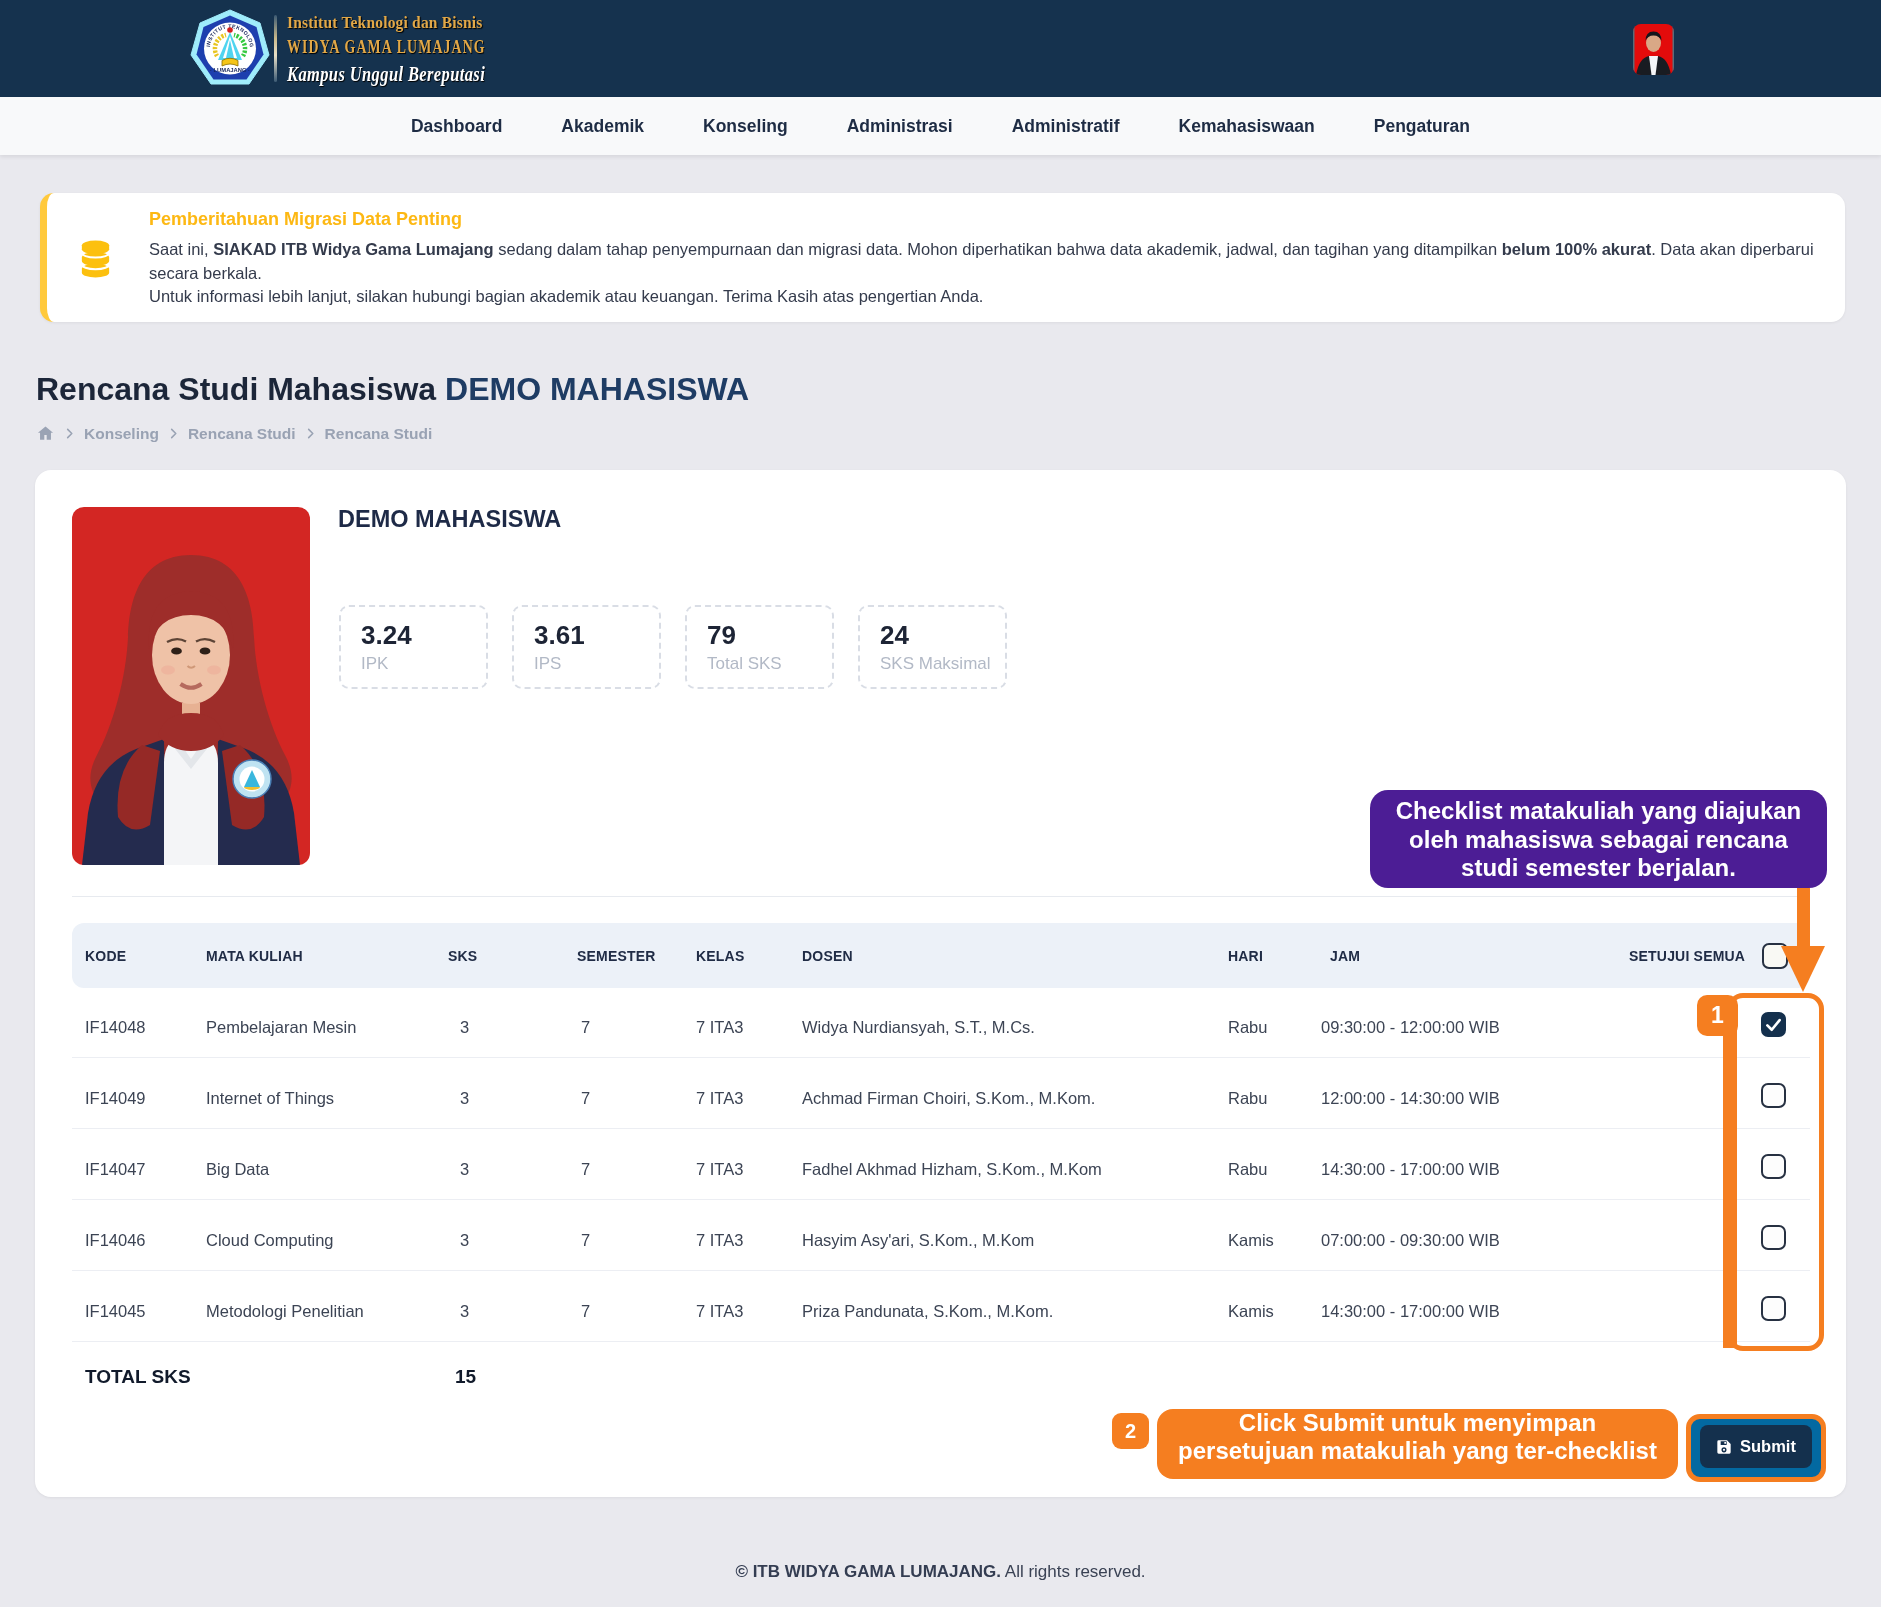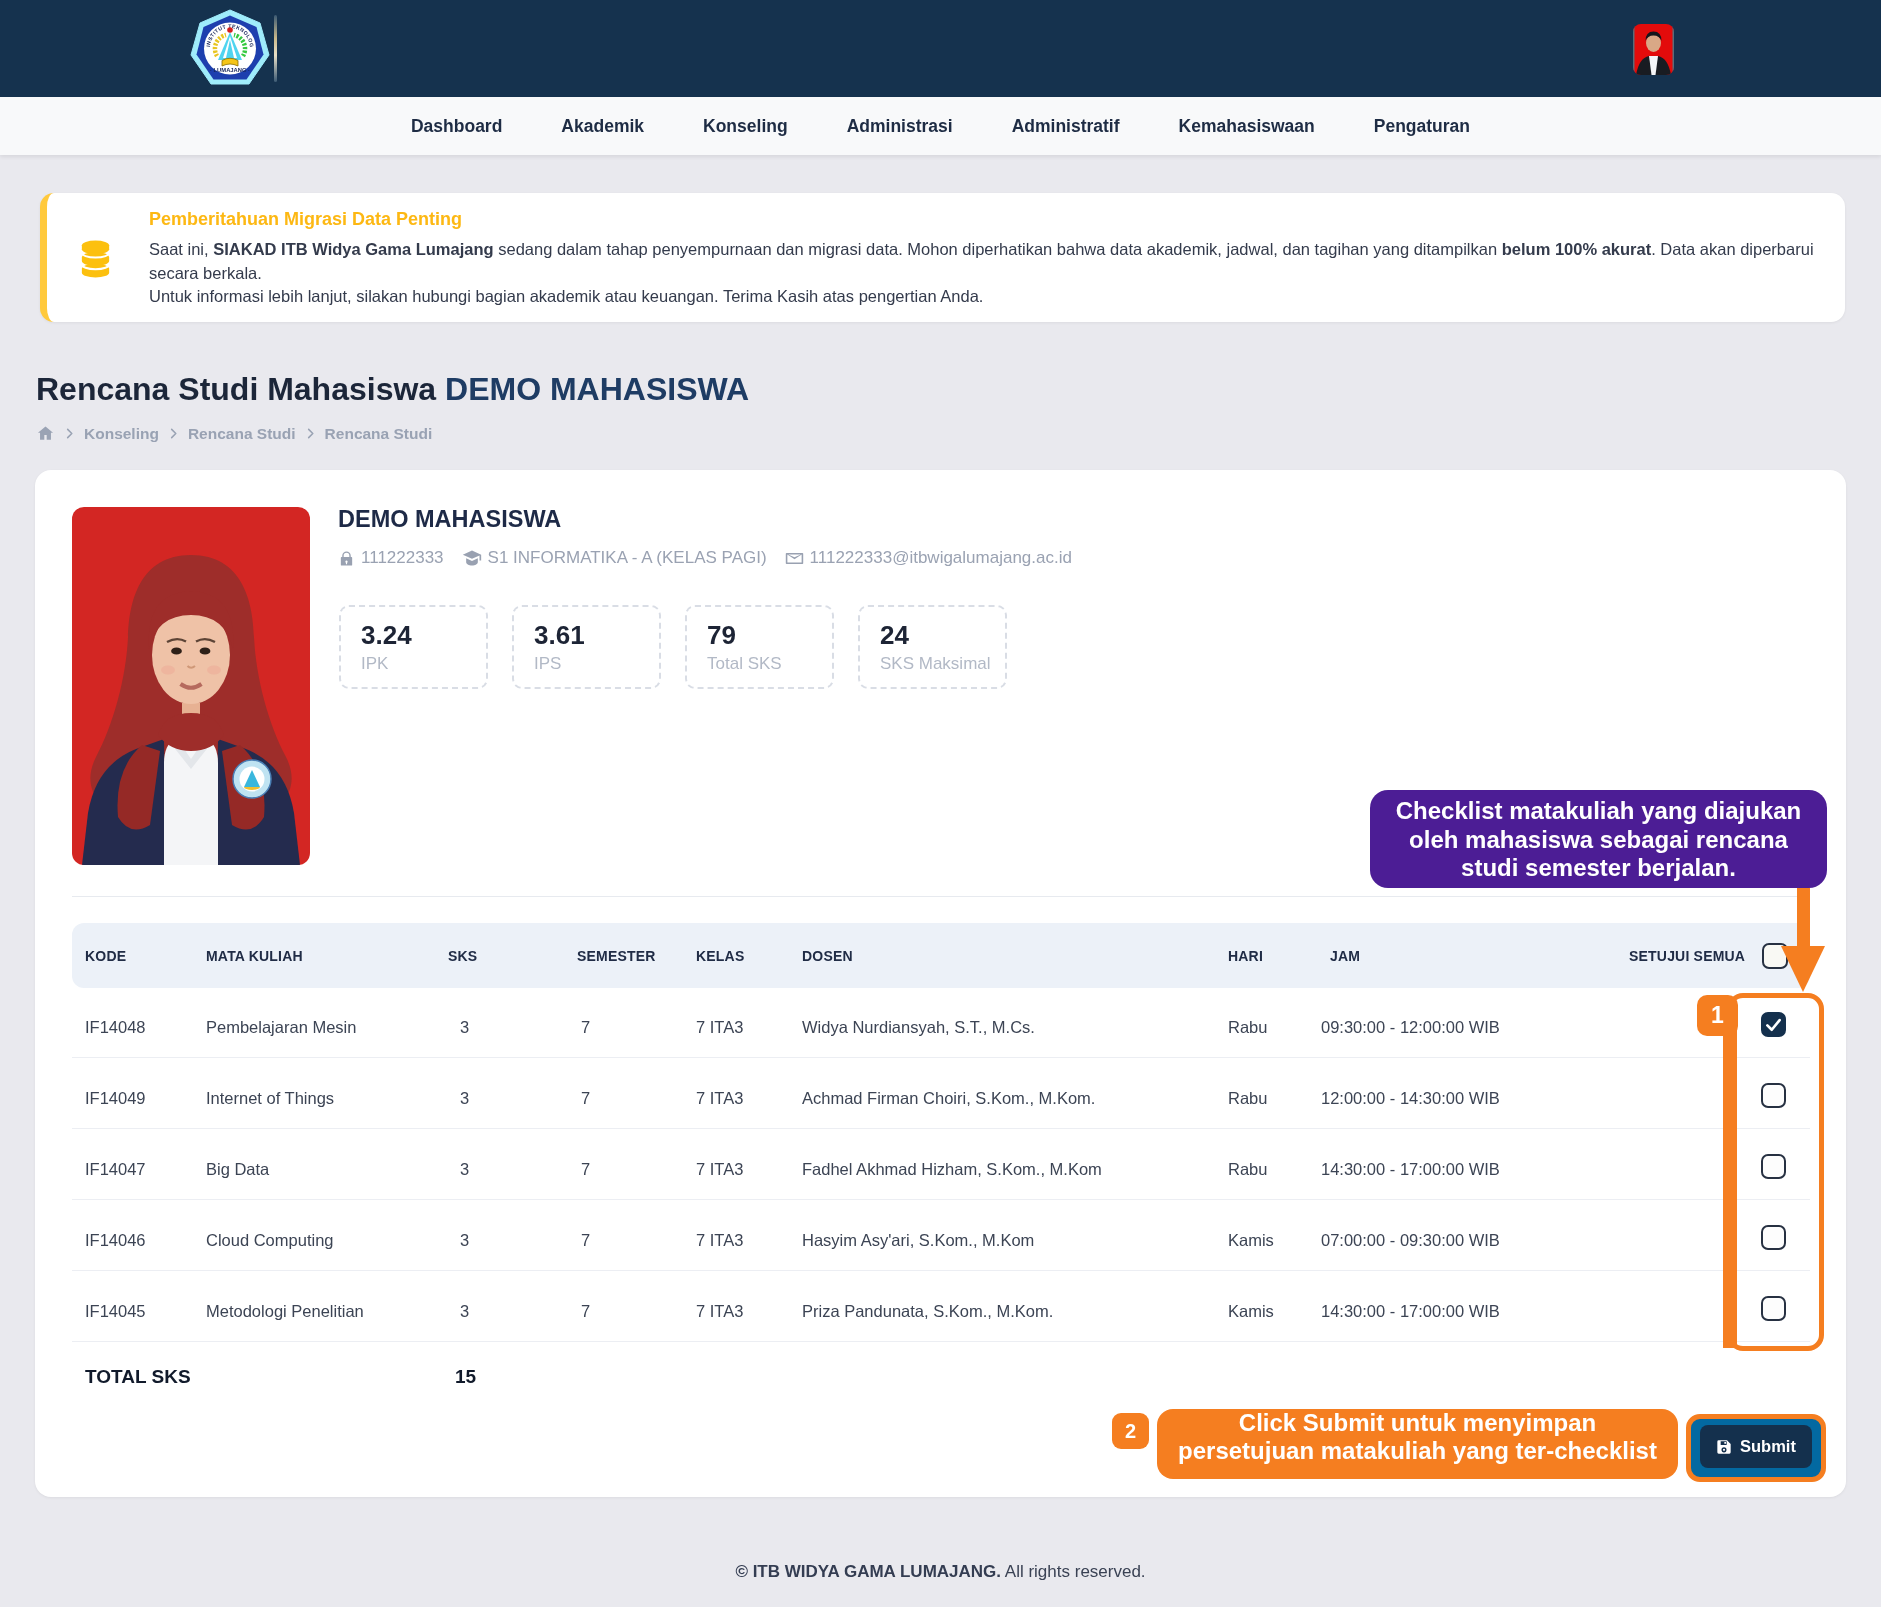--- a/index.html
+++ b/index.html
@@ -103,20 +103,25 @@
     <text x="40" y="62.5" font-family="Liberation Sans" font-size="5.8" font-weight="bold" fill="#16255c" text-anchor="middle">· LUMAJANG ·</text>
     <path d="M 27 47 a 14 14 0 0 1 9 -21" fill="none" stroke="#e8c520" stroke-width="4.5" stroke-dasharray="2.2 1.4"></path>
     <path d="M 53 47 a 14 14 0 0 0 -9 -21" fill="none" stroke="#35c93f" stroke-width="4.5" stroke-dasharray="2.2 1.4"></path>
     <polygon points="40,23 52,51 28,51" fill="#4fd4ef"></polygon>
     <polygon points="40,27 47,49 33,49" fill="#ffffff"></polygon>
     <polygon points="40,31 44,49 36,49" fill="#4fd4ef"></polygon>
     <circle cx="40" cy="21" r="2.8" fill="#d41f1f"></circle>
     <path d="M 32 51.5 q 8 -4.5 16 0 l 0 5.5 q -8 -4 -16 0 z" fill="#f5c518" stroke="#8a6d00" stroke-width="0.8"></path>
   </svg>
   <div class="logo-div"></div>
+  <div class="logo-txt">
+    <div class="lt1">Institut Teknologi dan Bisnis</div>
+    <div class="lt2">WIDYA GAMA LUMAJANG</div>
+    <div class="lt3">Kampus Unggul Bereputasi</div>
+  </div>
   <div class="avatar">
     <svg viewBox="0 0 41 51" width="41" height="51">
       <rect width="41" height="51" fill="#e30b0b"></rect>
       <rect x="0" y="0" width="1.5" height="51" fill="#5a6b78"></rect>
       <rect x="39.5" y="0" width="1.5" height="51" fill="#5a6b78"></rect>
       <path d="M 3 51 q 3 -17 13 -19 l 9 0 q 10 2 13 19 z" fill="#191c22"></path>
       <path d="M 16 32 l 9 0 l -2.5 19 l -4 0 z" fill="#f5f6f8"></path>
       <ellipse cx="20.5" cy="19" rx="7.5" ry="9" fill="#d9a886"></ellipse>
       <path d="M 12.5 17 q 0 -9.5 8 -9.5 q 8 0 8 9.5 q -2 -5.5 -8 -5.5 q -6 0 -8 5.5" fill="#14161c"></path>
     </svg>
@@ -199,36 +204,20 @@
       <path d="M 108.5 177 q 10.5 7.5 21 0" stroke="#b66a5e" stroke-width="4" fill="none"></path>
       <circle cx="180" cy="272" r="19" fill="#bfe3f2" stroke="#4a7fb5" stroke-width="1.5"></circle>
       <circle cx="180" cy="272" r="12.5" fill="#ffffff"></circle>
       <polygon points="180,263 188,280 172,280" fill="#39b7dd"></polygon>
       <path d="M 180 283 a 8 3 0 0 0 8 -3 l -16 0 a 8 3 0 0 0 8 3" fill="#f0c030"></path>
     </svg>
   </div>
 
   <div class="sname">DEMO MAHASISWA</div>
 
-  <div class="irow">
-    <svg width="17" height="17" viewBox="0 0 24 24" fill="#99a1b1">
-        <path d="M6 10V8a6 6 0 1 1 12 0v2h1a1 1 0 0 1 1 1v10a1 1 0 0 1-1 1H5a1 1 0 0 1-1-1V11a1 1 0 0 1 1-1zm2 0h8V8a4 4 0 1 0-8 0zm4 5a1.6 1.6 0 0 0-.8 3v2h1.6v-2a1.6 1.6 0 0 0-.8-3z"></path>
-      </svg>
-    <span>111222333</span>
-    <span style="width:18px"></span>
-    <svg width="20" height="20" viewBox="0 0 24 24" fill="#99a1b1">
-        <path d="M12 3 1 8l11 5 9-4.1V15h2V8zM5 12.3V17c0 2 3.1 4 7 4s7-2 7-4v-4.7l-7 3.2z"></path>
-      </svg>
-    <span>S1 INFORMATIKA - A (KELAS PAGI)</span>
-    <span style="width:18px"></span>
-    <svg width="19" height="19" viewBox="0 0 24 24" fill="#99a1b1">
-        <path d="M2 5h20a1 1 0 0 1 1 1v12a1 1 0 0 1-1 1H2a1 1 0 0 1-1-1V6a1 1 0 0 1 1-1zm10 8L3 7v10h18V7zm0-2.6L20 7H4z"></path>
-      </svg>
-    <span>111222333@itbwigalumajang.ac.id</span>
-  </div>
 
   <div class="statbox" style="left:304px; top:135px;">
       <div class="n">3.24</div>
       <div class="l">IPK</div>
     </div>
   <div class="statbox" style="left:477px; top:135px;">
       <div class="n">3.61</div>
       <div class="l">IPS</div>
     </div>
   <div class="statbox" style="left:650px; top:135px;">

